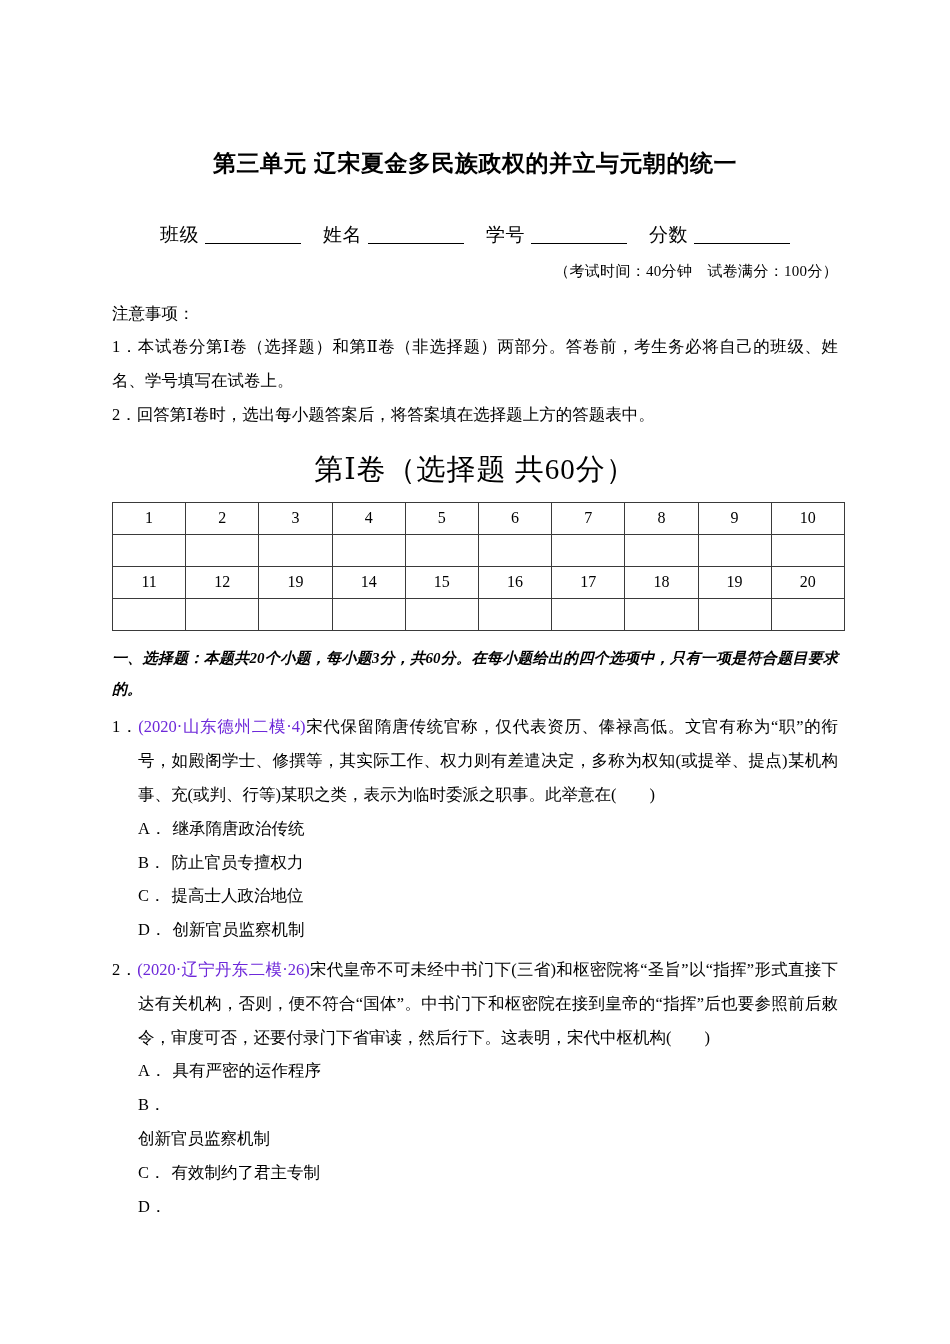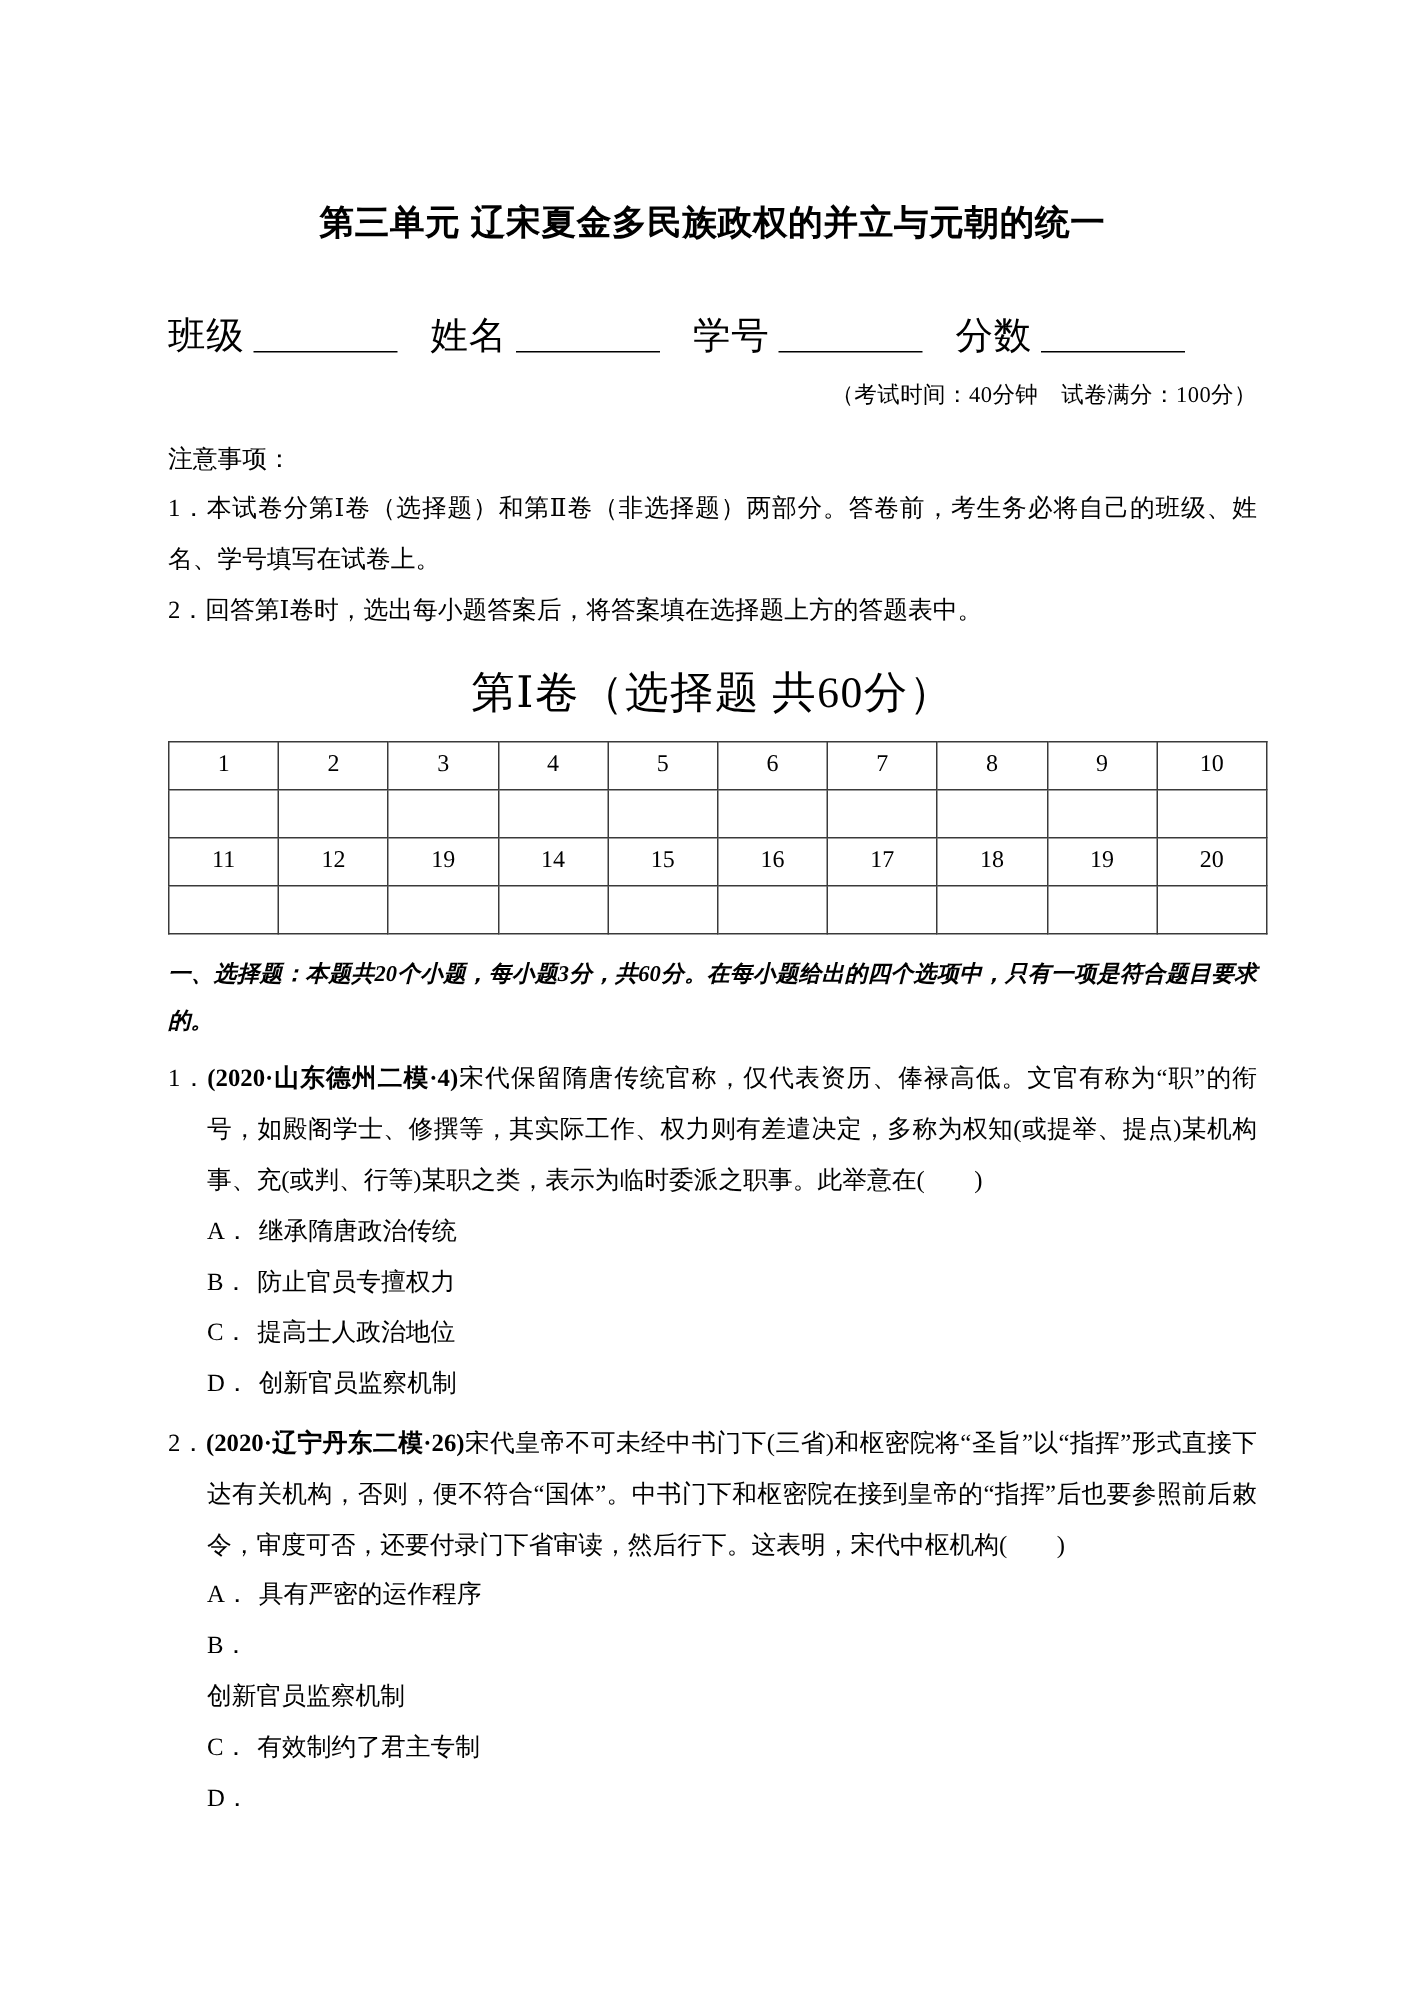--- a/index.html
+++ b/index.html
@@ -14,20 +14,21 @@
     color: #000000;
     position: relative;
     overflow: hidden;
   }
   .page {
     position: relative;
     width: 950px;
     height: 1034px;
     box-sizing: border-box;
     padding: 11px 112px;
+    margin-top: 15px;
   }
 
   
   .doc-title {
     text-align: center;
     font-family: "Liberation Sans", "DejaVu Sans", sans-serif;
     font-size: 23px;
     font-weight: bold;
     letter-spacing: 0.5px;
     margin: 0;
@@ -41,22 +42,22 @@
     font-size: 30px;
     font-weight: bold;
     margin: 0;
     padding-top: 32px;
     line-height: 1.2;
   }
 
   
   .form-line {
     margin-top: 44px;
-    font-size: 25px;
-    text-align: left;
+    font-size: 19px;
+    text-align: center;
     letter-spacing: 0.5px;
     white-space: nowrap;
   }
   .form-line .fld { margin-right: 6px; }
   .form-line .blank {
     display: inline-block;
     border-bottom: 1px solid #000;
     width: 96px;
     margin-right: 22px;
     vertical-align: -3px;
@@ -124,22 +125,22 @@
   }
   .q-body {
     text-align: justify;
     text-indent: -26px;
     padding-left: 26px;
   }
   .q-num {
     font-family: "Liberation Serif", "DejaVu Serif", serif;
   }
   .src-tag {
-    color: #000000;
-    font-weight: bold;
+    color: #6d28d9;
+    font-weight: normal;
   }
   .options {
     margin-top: 0;
     padding-left: 26px;
   }
   .opt {
     line-height: 2.05;
     font-size: 16.5px;
     position: relative;
   }

